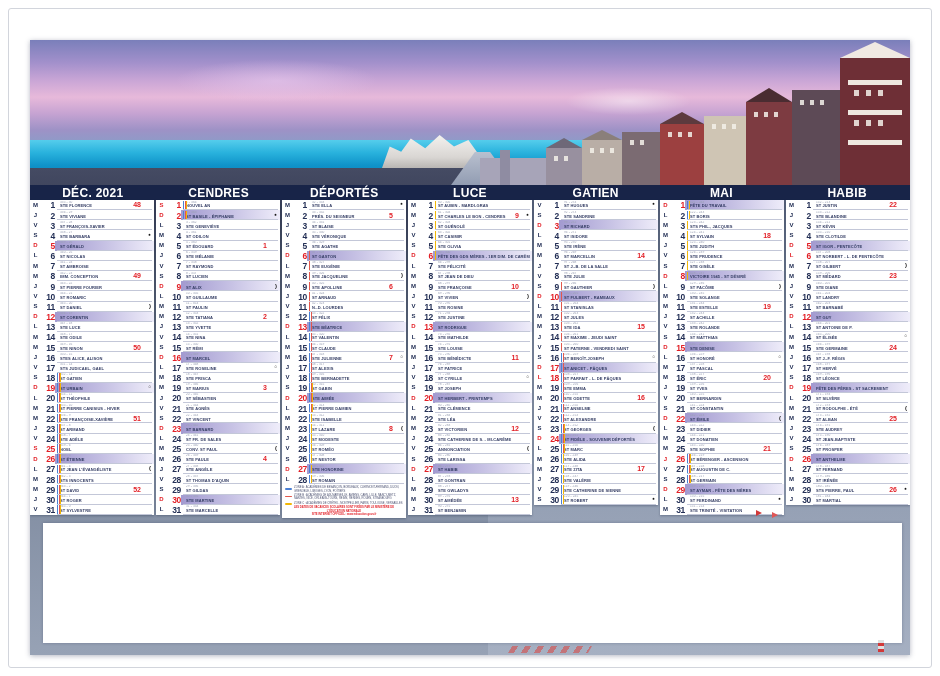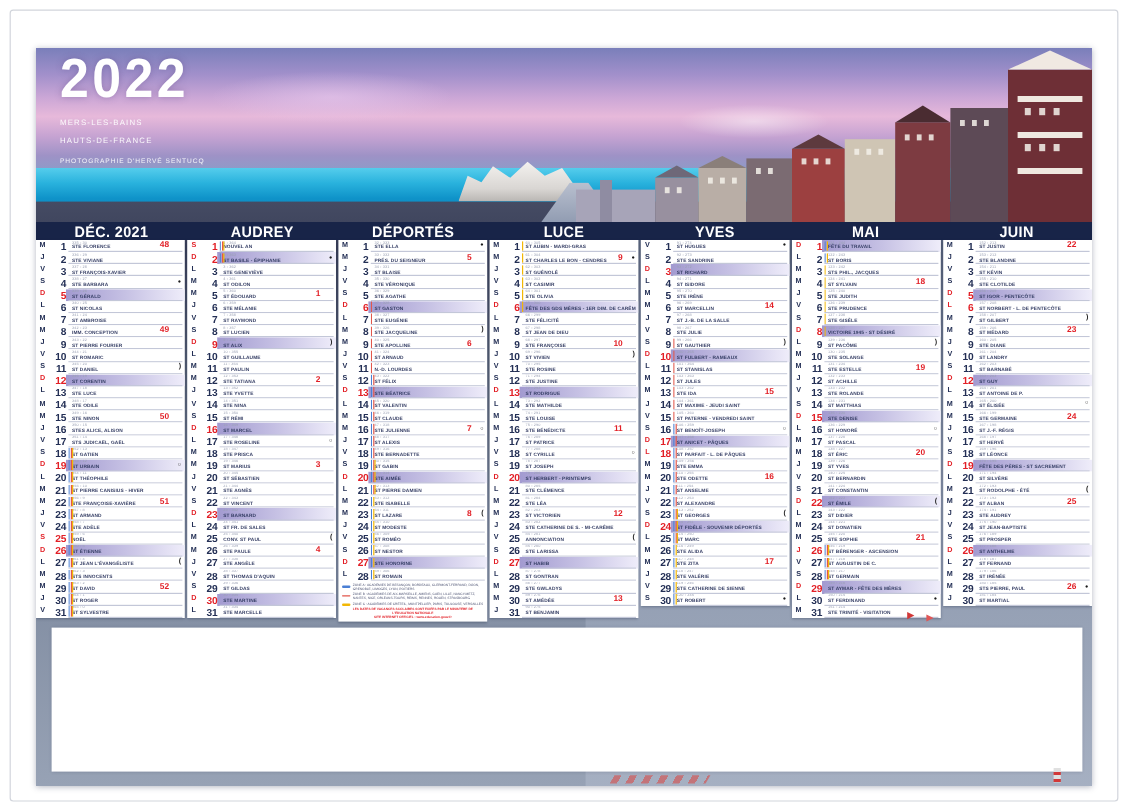--- a/index.html
+++ b/index.html
@@ -136,36 +136,30 @@
         <rect x="340" y="60" width="4" height="5"></rect>
           <rect x="374" y="50" width="5" height="6"></rect>
         <rect x="386" y="50" width="5" height="6"></rect>
           <rect x="398" y="50" width="5" height="6"></rect>
         <rect x="374" y="80" width="5" height="6"></rect>
           <rect x="386" y="80" width="5" height="6"></rect>
         <rect x="398" y="80" width="5" height="6"></rect>
       </g>
     </svg>
 
-    <div class="title">
-      <div class="year">2022</div>
-      <div class="loc first">MERS-LES-BAINS</div>
-      <div class="loc">HAUTS-DE-FRANCE</div>
-      <div class="credit">PHOTOGRAPHIE D'HERVÉ SENTUCQ</div>
-    </div>
 
     <div class="calendar">
       <div class="cal-head">
           <div class="mh">DÉC. 2021</div>
-          <div class="mh">AUDREY</div>
+          <div class="mh">CENDRES</div>
           <div class="mh">DÉPORTÉS</div>
           <div class="mh">LUCE</div>
-          <div class="mh">YVES</div>
+          <div class="mh">GATIEN</div>
           <div class="mh">MAI</div>
-          <div class="mh">JUIN</div>
+          <div class="mh">HABIB</div>
         </div>
       <div class="cal-body">
           <div class="mcol">
             <div class="drow">
               <span class="wl">M</span>
               <span class="dn">1</span>
               <span class="info">
                 <span class="ord">335 - 30</span>
                 <span class="saint">STE FLORENCE</span>
               </span>

